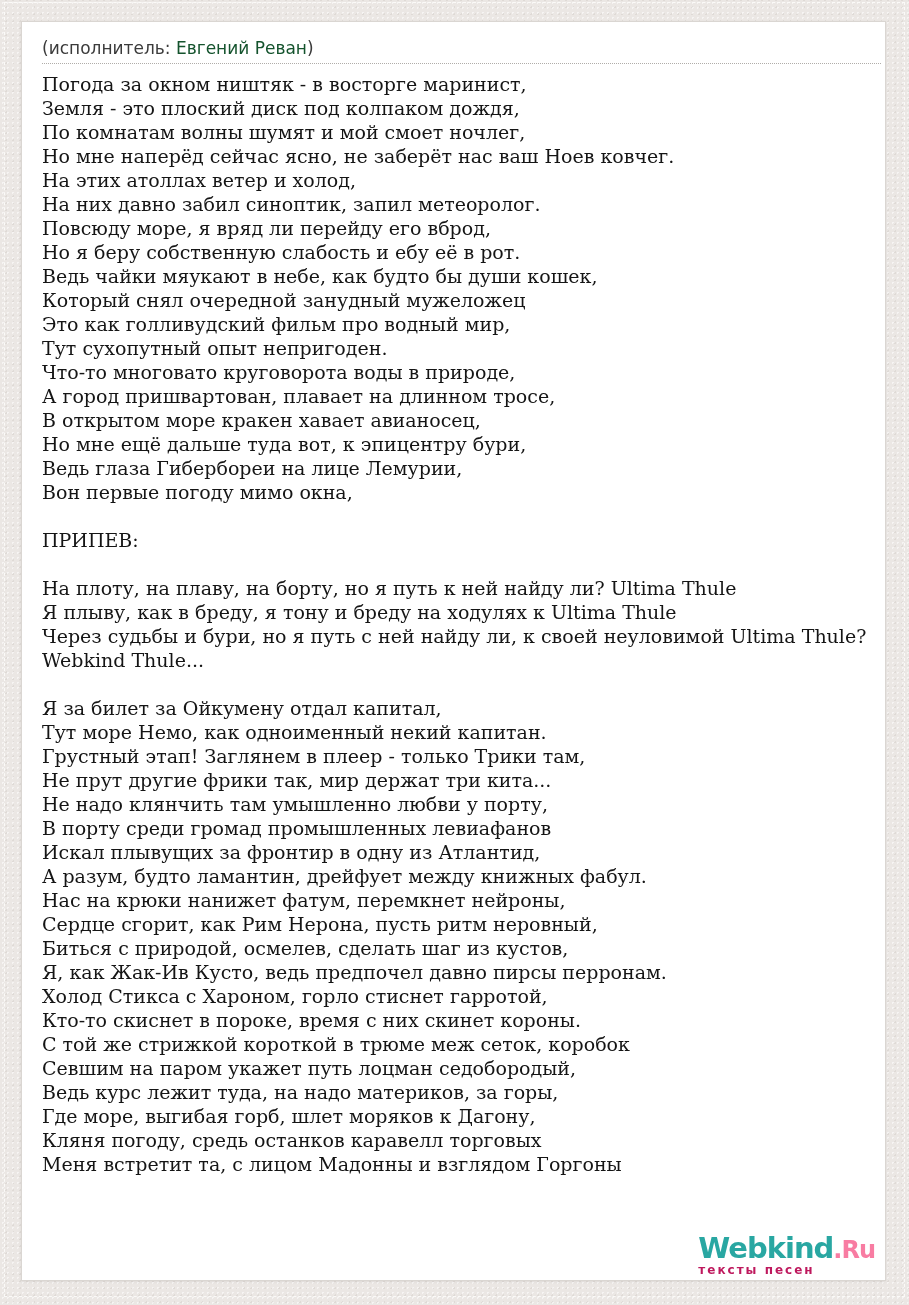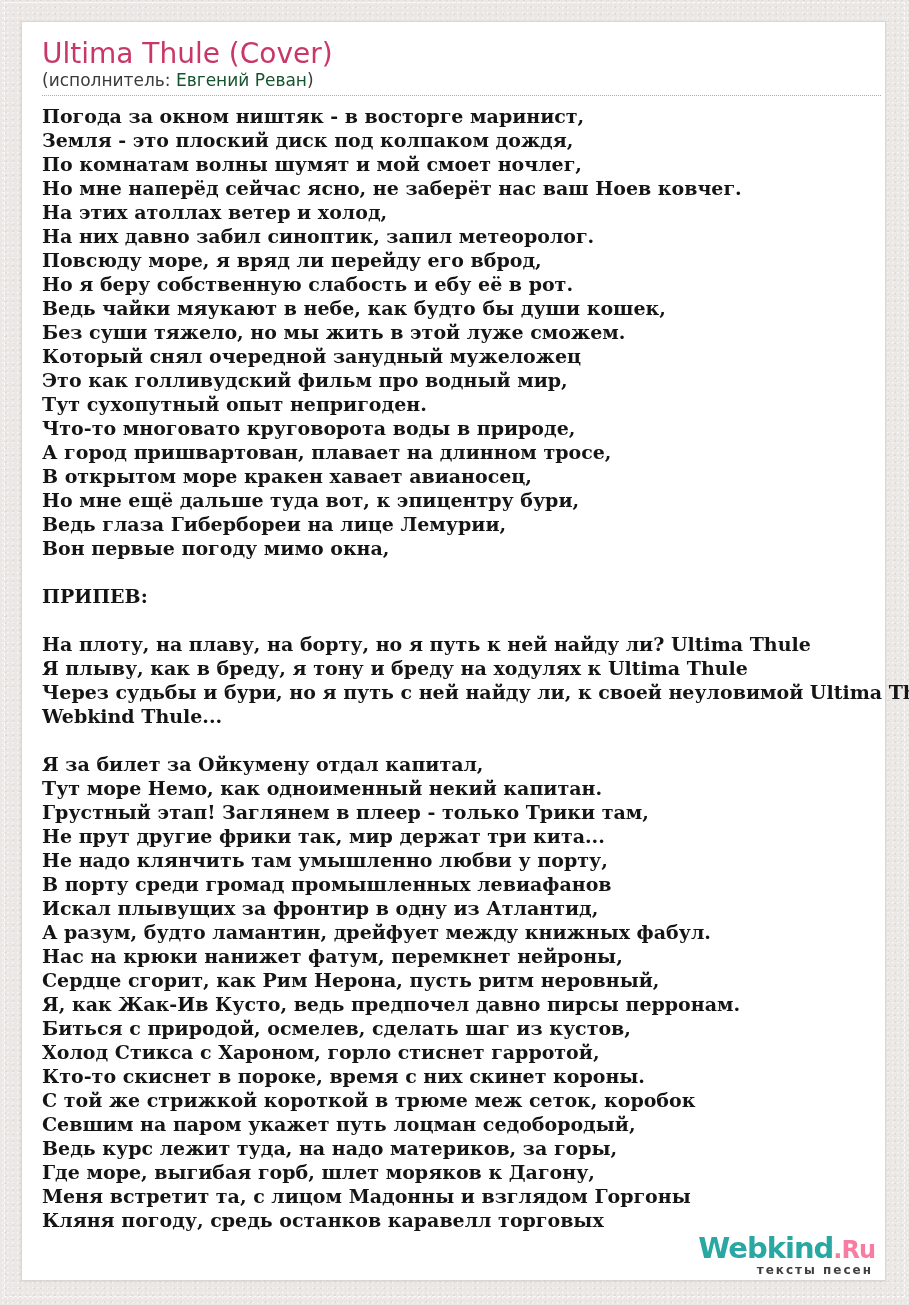--- a/index.html
+++ b/index.html
@@ -45,58 +45,56 @@
     color: #3b3b3b;
     white-space: pre-wrap;
   }
   .artist-link { color: #14532d; text-decoration: none; cursor: pointer; }
   .lyrics {
     margin: 8px 0 0 20px;
     font-family: "DejaVu Serif", serif;
     font-size: 19px;
     color: #151515;
   }
-  .lyric-line { height: 24px; line-height: 24px; white-space: nowrap; font-weight: bold; }
+  .lyric-line { height: 24px; line-height: 24px; white-space: nowrap; }
   .logo {
     position: absolute; right: 10px; bottom: 4px;
-    text-align: right; cursor: pointer;
+    text-align: left; cursor: pointer;
     font-family: "DejaVu Sans", "Liberation Sans", sans-serif;
   }
   .logo-main { font-weight: bold; font-size: 29px; line-height: 30px; letter-spacing: -1px; }
   .logo-webkind { color: #29a7a2; }
   .logo-ru { color: #f87ca2; font-size: 24px; }
   .logo-tagline {
-    color: #404040; font-weight: bold;
+    color: #be185d; font-weight: bold;
     font-size: 12px; line-height: 12px;
     letter-spacing: 2px; margin-top: -1px; padding-right: 2px;
   }
 </style>
 </head>
 <body>
 
 <div class="frame"></div>
 
 <div class="card">
 
   <div class="header">
-    <h1 class="title">Ultima Thule (Cover)</h1>
     <div class="subtitle"><span>(исполнитель: </span><a class="artist-link">Евгений Реван</a><span>)</span></div>
   </div>
 
   <div class="lyrics">
       <div class="lyric-line">Погода за окном ништяк - в восторге маринист,</div>
       <div class="lyric-line">Земля - это плоский диск под колпаком дождя,</div>
       <div class="lyric-line">По комнатам волны шумят и мой смоет ночлег,</div>
       <div class="lyric-line">Но мне наперёд сейчас ясно, не заберёт нас ваш Ноев ковчег.</div>
       <div class="lyric-line">На этих атоллах ветер и холод,</div>
       <div class="lyric-line">На них давно забил синоптик, запил метеоролог.</div>
       <div class="lyric-line">Повсюду море, я вряд ли перейду его вброд,</div>
       <div class="lyric-line">Но я беру собственную слабость и ебу её в рот.</div>
       <div class="lyric-line">Ведь чайки мяукают в небе, как будто бы души кошек,</div>
-      <div class="lyric-line">Без суши тяжело, но мы жить в этой луже сможем.</div>
       <div class="lyric-line">Который снял очередной занудный мужеложец</div>
       <div class="lyric-line">Это как голливудский фильм про водный мир,</div>
       <div class="lyric-line">Тут сухопутный опыт непригоден.</div>
       <div class="lyric-line">Что-то многовато круговорота воды в природе,</div>
       <div class="lyric-line">А город пришвартован, плавает на длинном тросе,</div>
       <div class="lyric-line">В открытом море кракен хавает авианосец,</div>
       <div class="lyric-line">Но мне ещё дальше туда вот, к эпицентру бури,</div>
       <div class="lyric-line">Ведь глаза Гибербореи на лице Лемурии,</div>
       <div class="lyric-line">Вон первые погоду мимо окна,</div>
       <div class="lyric-line">&nbsp;</div>
@@ -110,30 +108,30 @@
       <div class="lyric-line">Я за билет за Ойкумену отдал капитал,</div>
       <div class="lyric-line">Тут море Немо, как одноименный некий капитан.</div>
       <div class="lyric-line">Грустный этап! Заглянем в плеер - только Трики там,</div>
       <div class="lyric-line">Не прут другие фрики так, мир держат три кита...</div>
       <div class="lyric-line">Не надо клянчить там умышленно любви у порту,</div>
       <div class="lyric-line">В порту среди громад промышленных левиафанов</div>
       <div class="lyric-line">Искал плывущих за фронтир в одну из Атлантид,</div>
       <div class="lyric-line">А разум, будто ламантин, дрейфует между книжных фабул.</div>
       <div class="lyric-line">Нас на крюки нанижет фатум, перемкнет нейроны,</div>
       <div class="lyric-line">Сердце сгорит, как Рим Нерона, пусть ритм неровный,</div>
+      <div class="lyric-line">Биться с природой, осмелев, сделать шаг из кустов,</div>
       <div class="lyric-line">Я, как Жак-Ив Кусто, ведь предпочел давно пирсы перронам.</div>
-      <div class="lyric-line">Биться с природой, осмелев, сделать шаг из кустов,</div>
       <div class="lyric-line">Холод Стикса с Хароном, горло стиснет гарротой,</div>
       <div class="lyric-line">Кто-то скиснет в пороке, время с них скинет короны.</div>
       <div class="lyric-line">С той же стрижкой короткой в трюме меж сеток, коробок</div>
       <div class="lyric-line">Севшим на паром укажет путь лоцман седобородый,</div>
       <div class="lyric-line">Ведь курс лежит туда, на надо материков, за горы,</div>
       <div class="lyric-line">Где море, выгибая горб, шлет моряков к Дагону,</div>
+      <div class="lyric-line">Кляня погоду, средь останков каравелл торговых</div>
       <div class="lyric-line">Меня встретит та, с лицом Мадонны и взглядом Горгоны</div>
-      <div class="lyric-line">Кляня погоду, средь останков каравелл торговых</div>
     </div>
 
   <div class="logo">
     <div class="logo-main"><span class="logo-webkind">Webkind</span><span class="logo-ru">.Ru</span></div>
     <div class="logo-tagline">тексты песен</div>
   </div>
 
 </div>
 
 </body></html>

